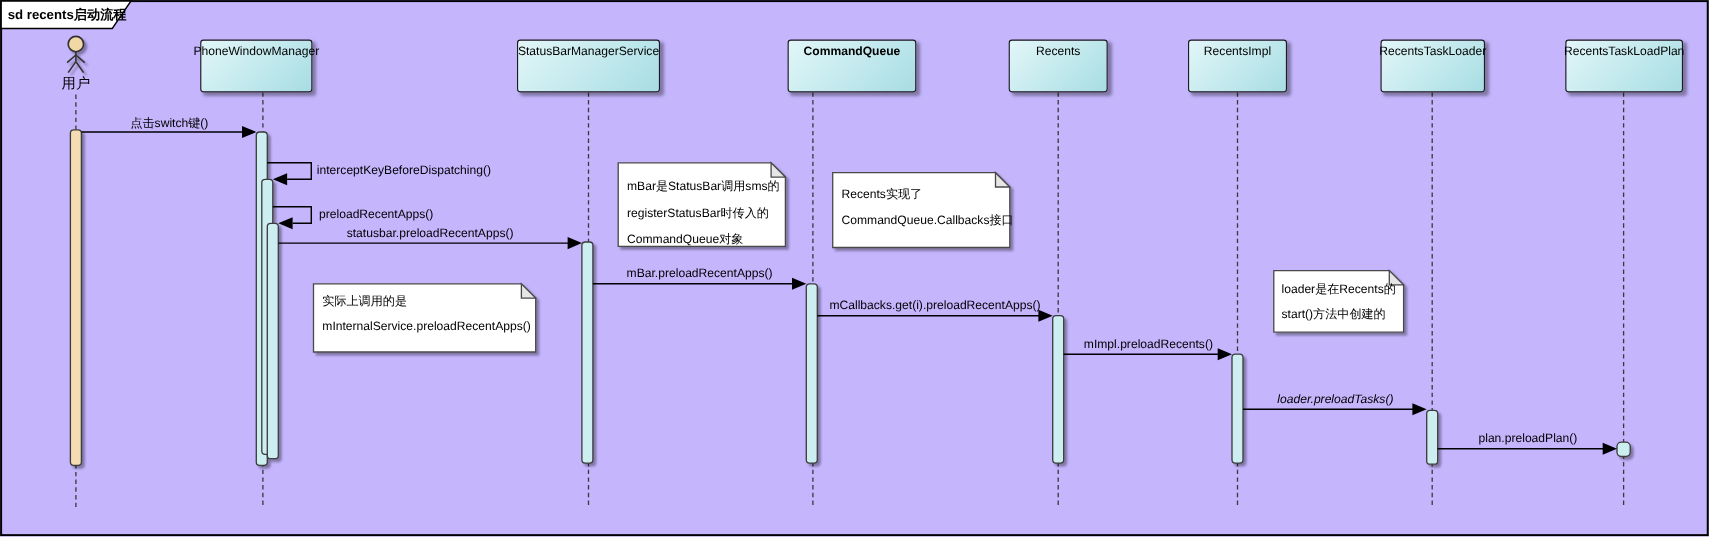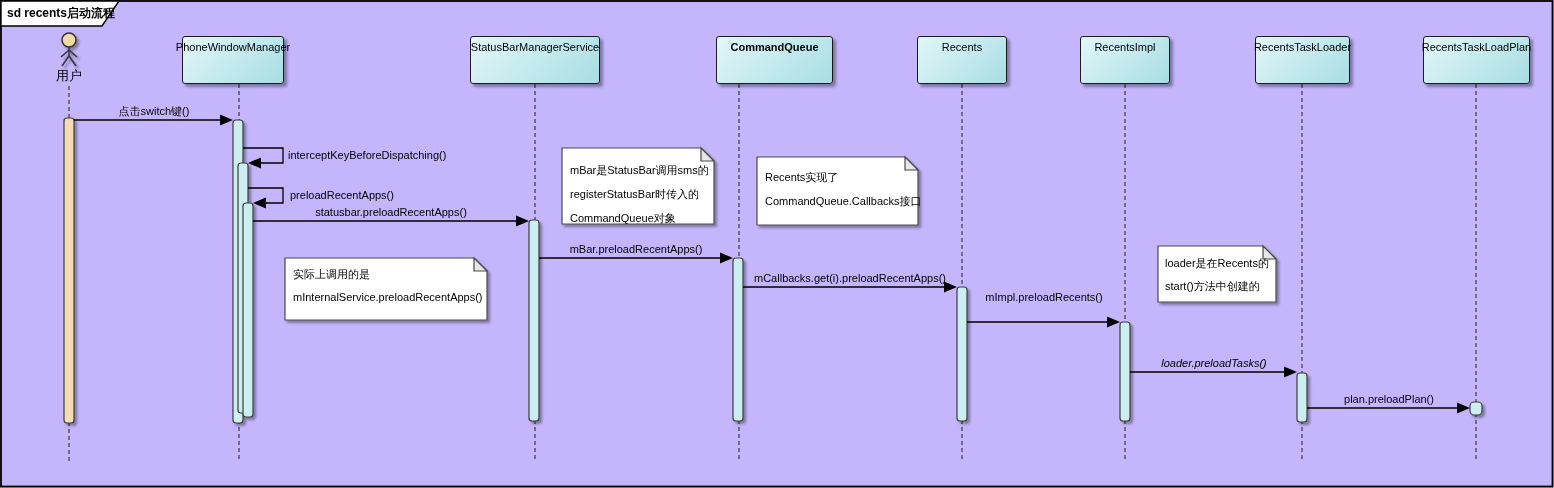--- a/index.html
+++ b/index.html
@@ -156,21 +156,21 @@
   <div class="head" style="left:1423px;width:107px;">
       <span>RecentsTaskLoadPlan</span>
     </div>
 
   <div class="txt msg" style="left:154px;top:104px;">点击switch键()</div>
   <div class="txt msg left" style="left:288px;top:149px;">interceptKeyBeforeDispatching()</div>
   <div class="txt msg left" style="left:290px;top:189px;">preloadRecentApps()</div>
   <div class="txt msg" style="left:391px;top:206px;">statusbar.preloadRecentApps()</div>
   <div class="txt msg" style="left:636px;top:243px;">mBar.preloadRecentApps()</div>
   <div class="txt msg" style="left:850px;top:272px;">mCallbacks.get(i).preloadRecentApps()</div>
-  <div class="txt msg" style="left:1044px;top:291px;">mImpl.preloadRecents()</div>
+  <div class="txt msg" style="left:1044px;top:307px;">mImpl.preloadRecents()</div>
   <div class="txt msg" style="left:1214px;top:357px;font-style:italic;">loader.preloadTasks()</div>
   <div class="txt msg" style="left:1389px;top:393px;">plan.preloadPlan()</div>
 
   <div class="txt note-text" style="left:570px;top:158px;line-height:24px;">
     <div>mBar是StatusBar调用sms的</div>
     <div>registerStatusBar时传入的</div>
     <div>CommandQueue对象</div>
   </div>
   <div class="txt note-text" style="left:293px;top:263px;">
     <div>实际上调用的是</div>

